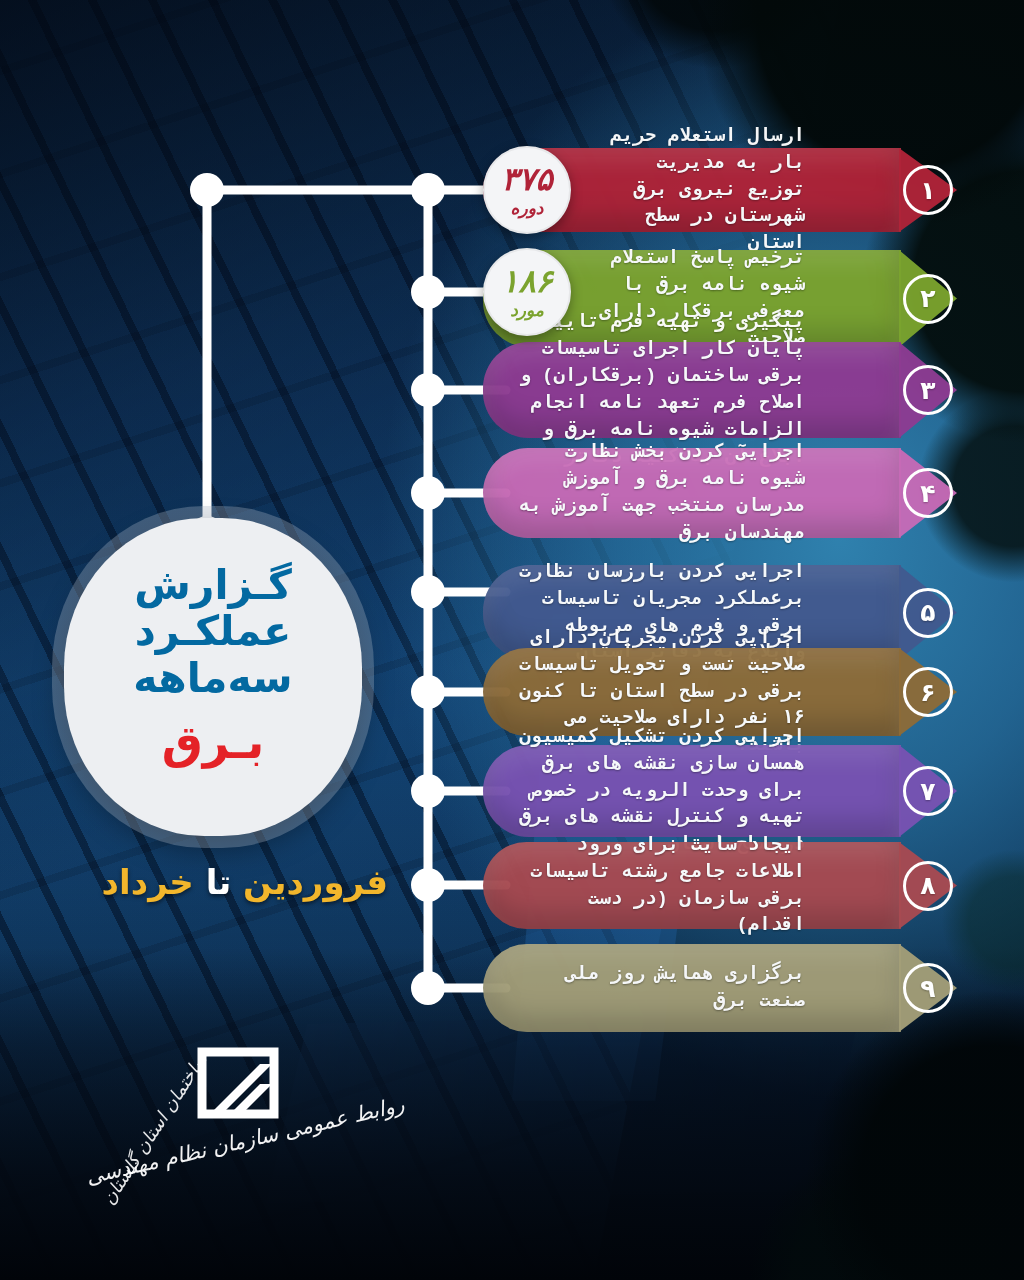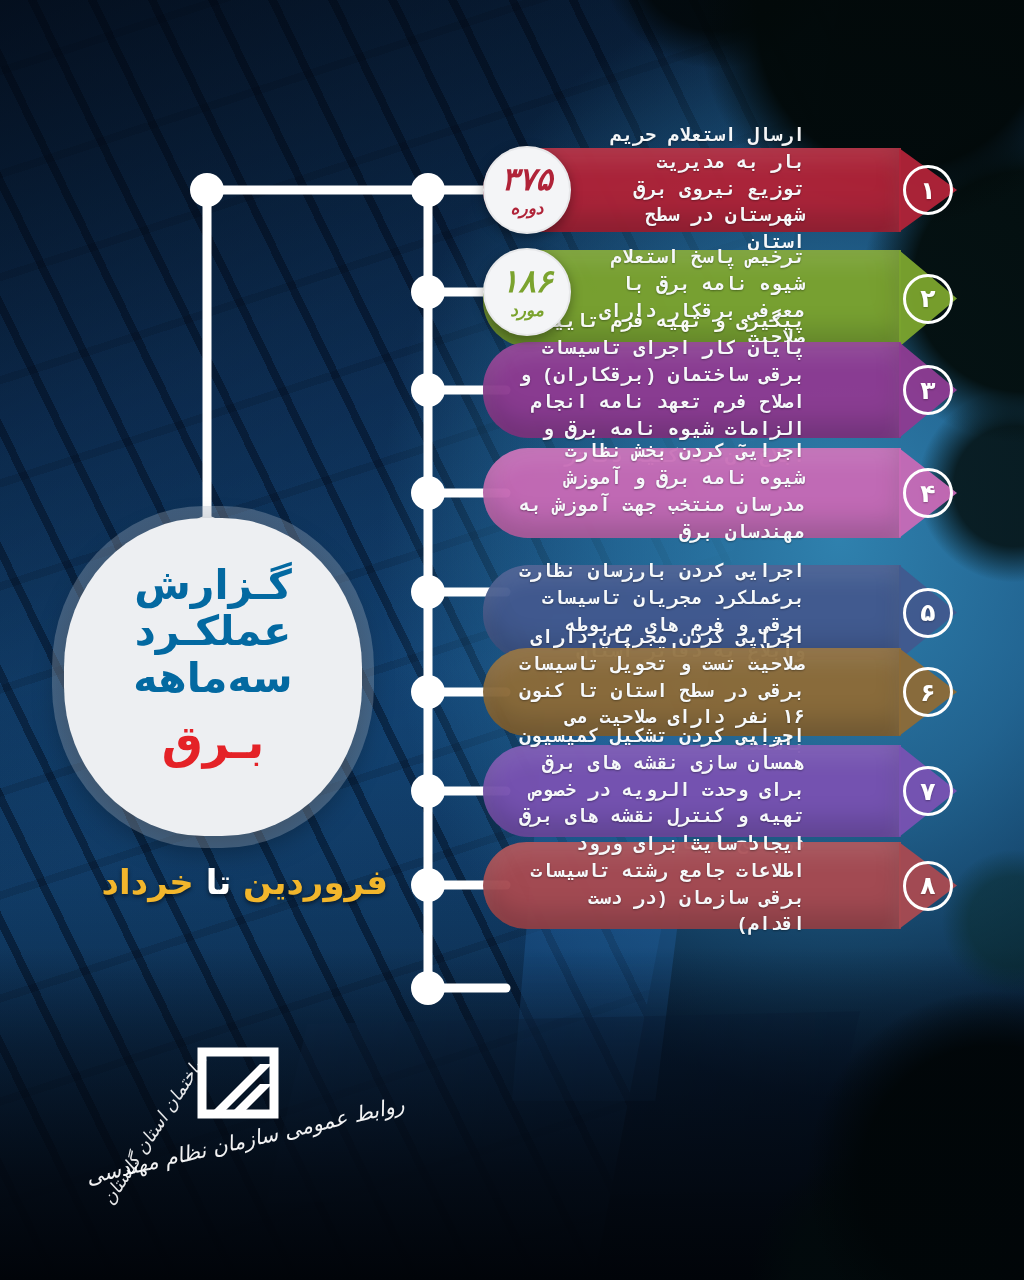--- a/index.html
+++ b/index.html
@@ -226,20 +226,27 @@
     <div class="banner-tri"></div>
     <div class="num-circle">۷</div>
   </div>
   <div class="row row8" style="--c: #a84a51;">
     <div class="banner-body">
       <p class="banner-text" dir="rtl">ایجاد سایت برای ورود اطلاعات جامع رشته تاسیسات برقی سازمان (در دست اقدام)</p>
     </div>
     <div class="banner-tri"></div>
     <div class="num-circle">۸</div>
   </div>
+  <div class="row row9" style="--c: #a39e78;">
+    <div class="banner-body">
+      <p class="banner-text" dir="rtl">برگزاری همایش روز ملی صنعت برق</p>
+    </div>
+    <div class="banner-tri"></div>
+    <div class="num-circle">۹</div>
+  </div>
 
   <div class="logo">
     <svg class="logo-emblem" width="90" height="86" viewBox="0 0 90 86">
       <rect x="8" y="6" width="72" height="62" fill="none" stroke="#ffffff" stroke-width="9"></rect>
       <path d="M78 18 L30 66 L18 66 L66 18 Z" fill="#ffffff"></path>
       <path d="M78 38 L50 66 L38 66 L66 38 Z" fill="#ffffff"></path>
     </svg>
     <div class="logo-cal1" dir="rtl">روابط عمومی سازمان نظام مهندسی</div>
     <div class="logo-cal2" dir="rtl">ساختمان استان گلستان</div>
   </div>

